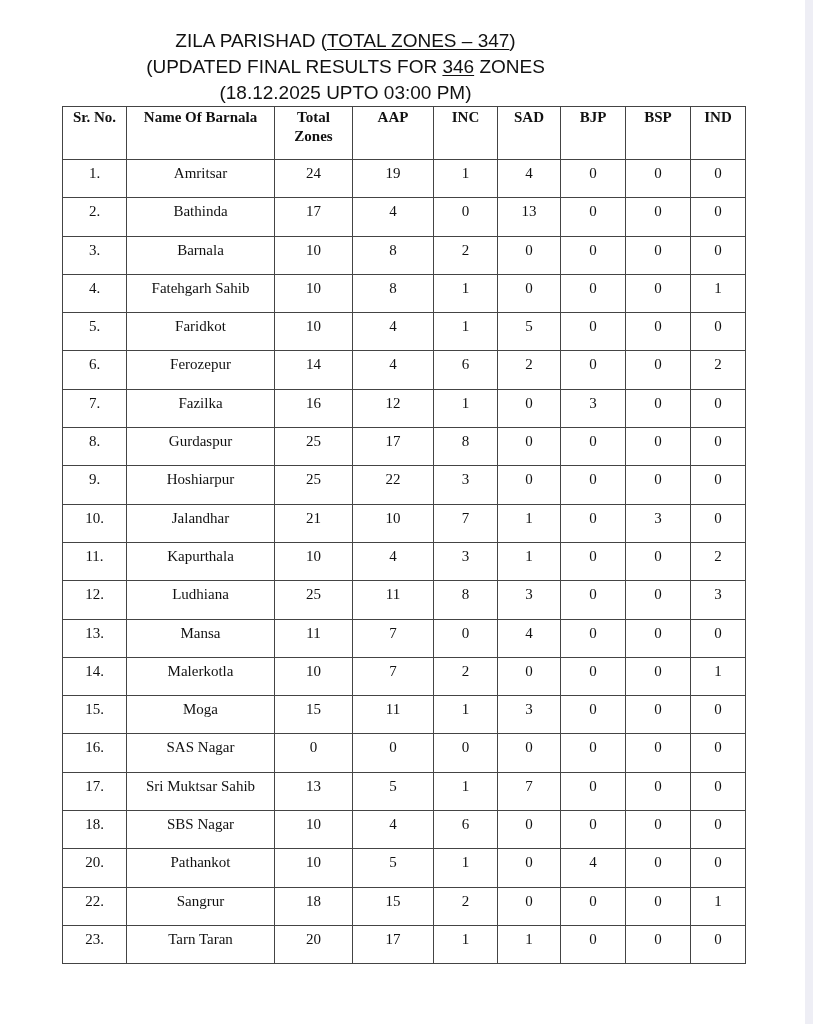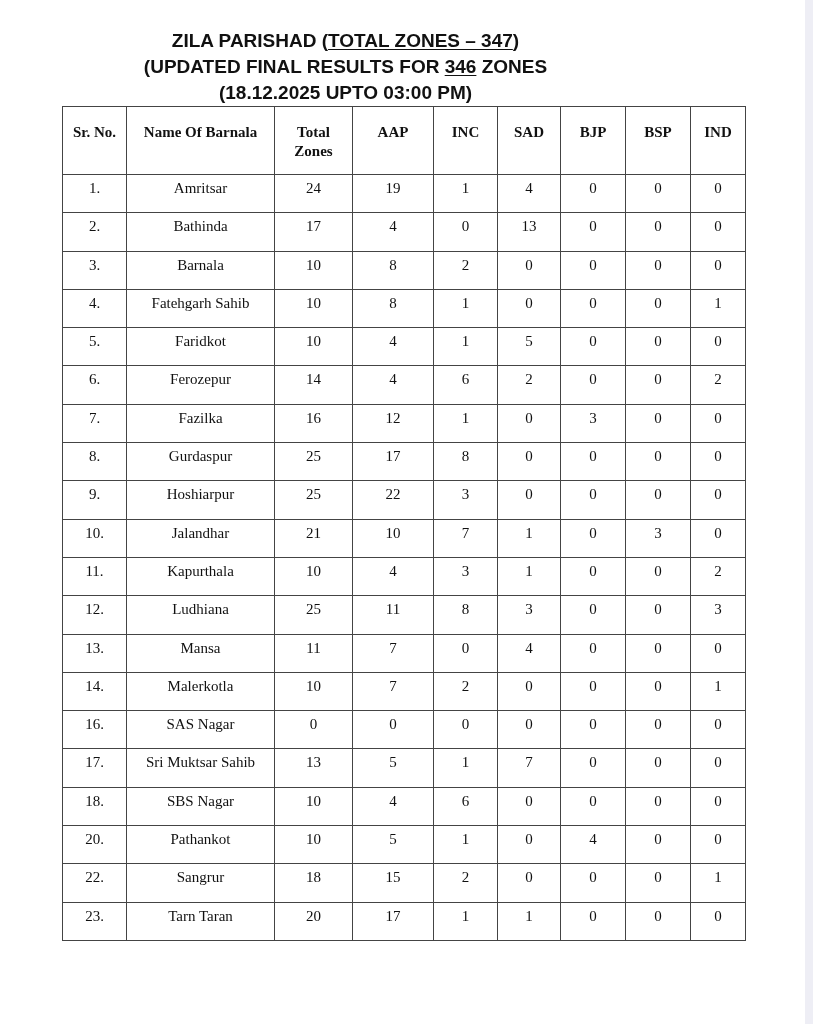--- a/index.html
+++ b/index.html
@@ -8,34 +8,34 @@
     background: #ffffff; position: relative;
     font-family: "Liberation Serif", serif; color: #111;
   }
   .right-strip {
     position: absolute; top: 0; right: 0; width: 8px; height: 1024px;
     background: #eeeef5;
   }
   .title {
     position: absolute; left: 0; width: 691px; top: 28px;
     text-align: center; font-family: "Liberation Sans", sans-serif;
-    font-weight: bold; font-size: 19px; line-height: 26px; color: #111;
+    font-weight: normal; font-size: 19px; line-height: 26px; color: #111;
   }
   .title .u { text-decoration: underline; text-underline-offset: 2px; }
   table.results {
     position: absolute; left: 62px; top: 106px;
     border-collapse: collapse; table-layout: fixed;
     width: 683px;
   }
   table.results td, table.results th {
     border: 1px solid #444; padding: 0; text-align: center;
     font-size: 15px; vertical-align: top;
   }
   table.results th {
-    font-weight: bold; height: 51px; padding-top: 16px; line-height: 19px; margin-top: 30px;
+    font-weight: bold; height: 51px; padding-top: 1px; line-height: 19px; margin-top: 30px;
   }
   table.results td { height: 33.3px; padding-top: 4px; line-height: 18px; }
   td.bold { font-weight: normal; }
 </style>
 </head>
 <body>
 
 <div class="right-strip"></div>
 
 <div class="title">
@@ -218,20 +218,31 @@
         <td>Malerkotla</td>
         <td class="bold">10</td>
         <td>7</td>
         <td>2</td>
         <td>0</td>
         <td>0</td>
         <td>0</td>
         <td>1</td>
       </tr>
       <tr>
+        <td>15.</td>
+        <td>Moga</td>
+        <td class="bold">15</td>
+        <td>11</td>
+        <td>1</td>
+        <td>3</td>
+        <td>0</td>
+        <td>0</td>
+        <td>0</td>
+      </tr>
+      <tr>
         <td>16.</td>
         <td>SAS Nagar</td>
         <td class="bold">0</td>
         <td>0</td>
         <td>0</td>
         <td>0</td>
         <td>0</td>
         <td>0</td>
         <td>0</td>
       </tr>

